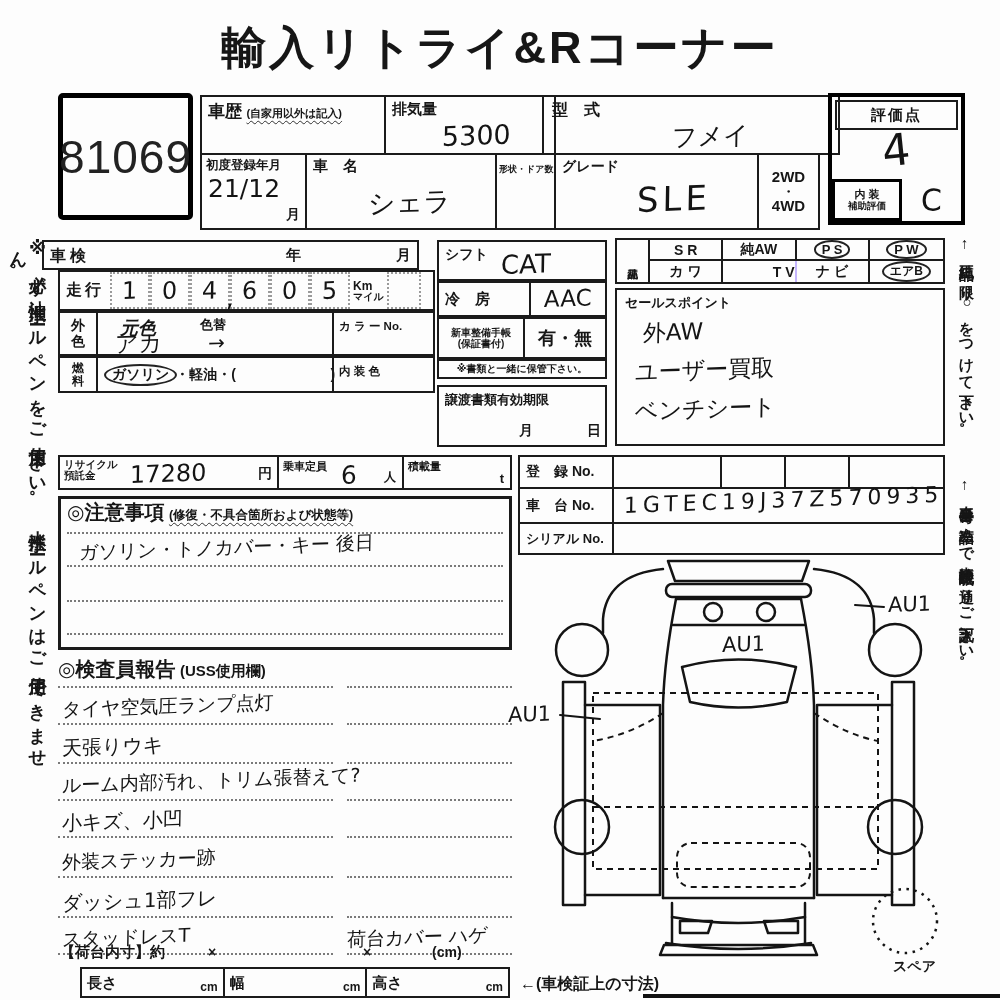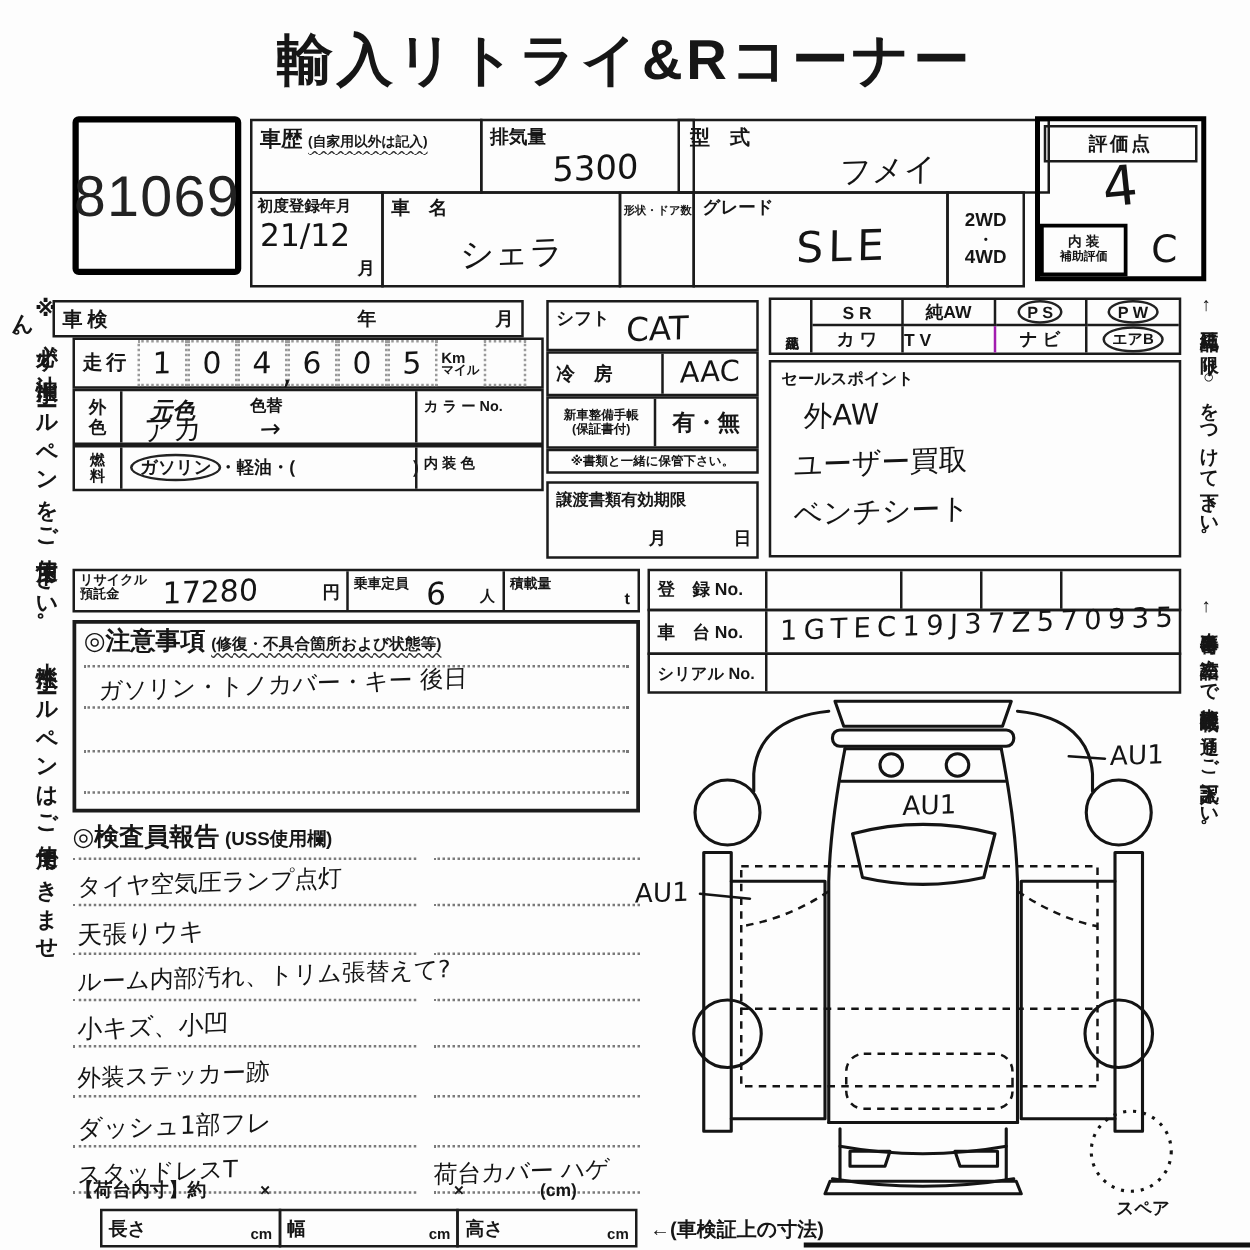--- a/index.html
+++ b/index.html
@@ -187,21 +187,21 @@
       </div>
     <div style="border-right:2px solid #1b1b1b;border-bottom:2px solid #1b1b1b;display:flex;align-items:center;justify-content:center;">
         <span class="circ bd" style="font-size:13px;">P S</span>
       </div>
     <div style="border-bottom:2px solid #1b1b1b;display:flex;align-items:center;justify-content:center;">
         <span class="circ bd" style="font-size:13px;">P W</span>
       </div>
     <div style="border-right:2px solid #1b1b1b;display:flex;align-items:center;justify-content:center;">
         <span class="bd" style="font-size:14px;">カ ワ</span>
       </div>
-    <div style="border-right:2px solid #a21caf;display:flex;align-items:center;justify-content:flex-start;">
+    <div style="border-right:2px solid #c4b5fd;display:flex;align-items:center;justify-content:flex-end;">
         <span class="bd" style="font-size:14px;">T V</span>
       </div>
     <div style="border-right:2px solid #1b1b1b;display:flex;align-items:center;justify-content:center;">
         <span class="bd" style="font-size:14px;">ナ ビ</span>
       </div>
     <div style="display:flex;align-items:center;justify-content:center;">
         <span class="circ bd" style="font-size:12px;">エアB</span>
       </div>
   </div>
 

